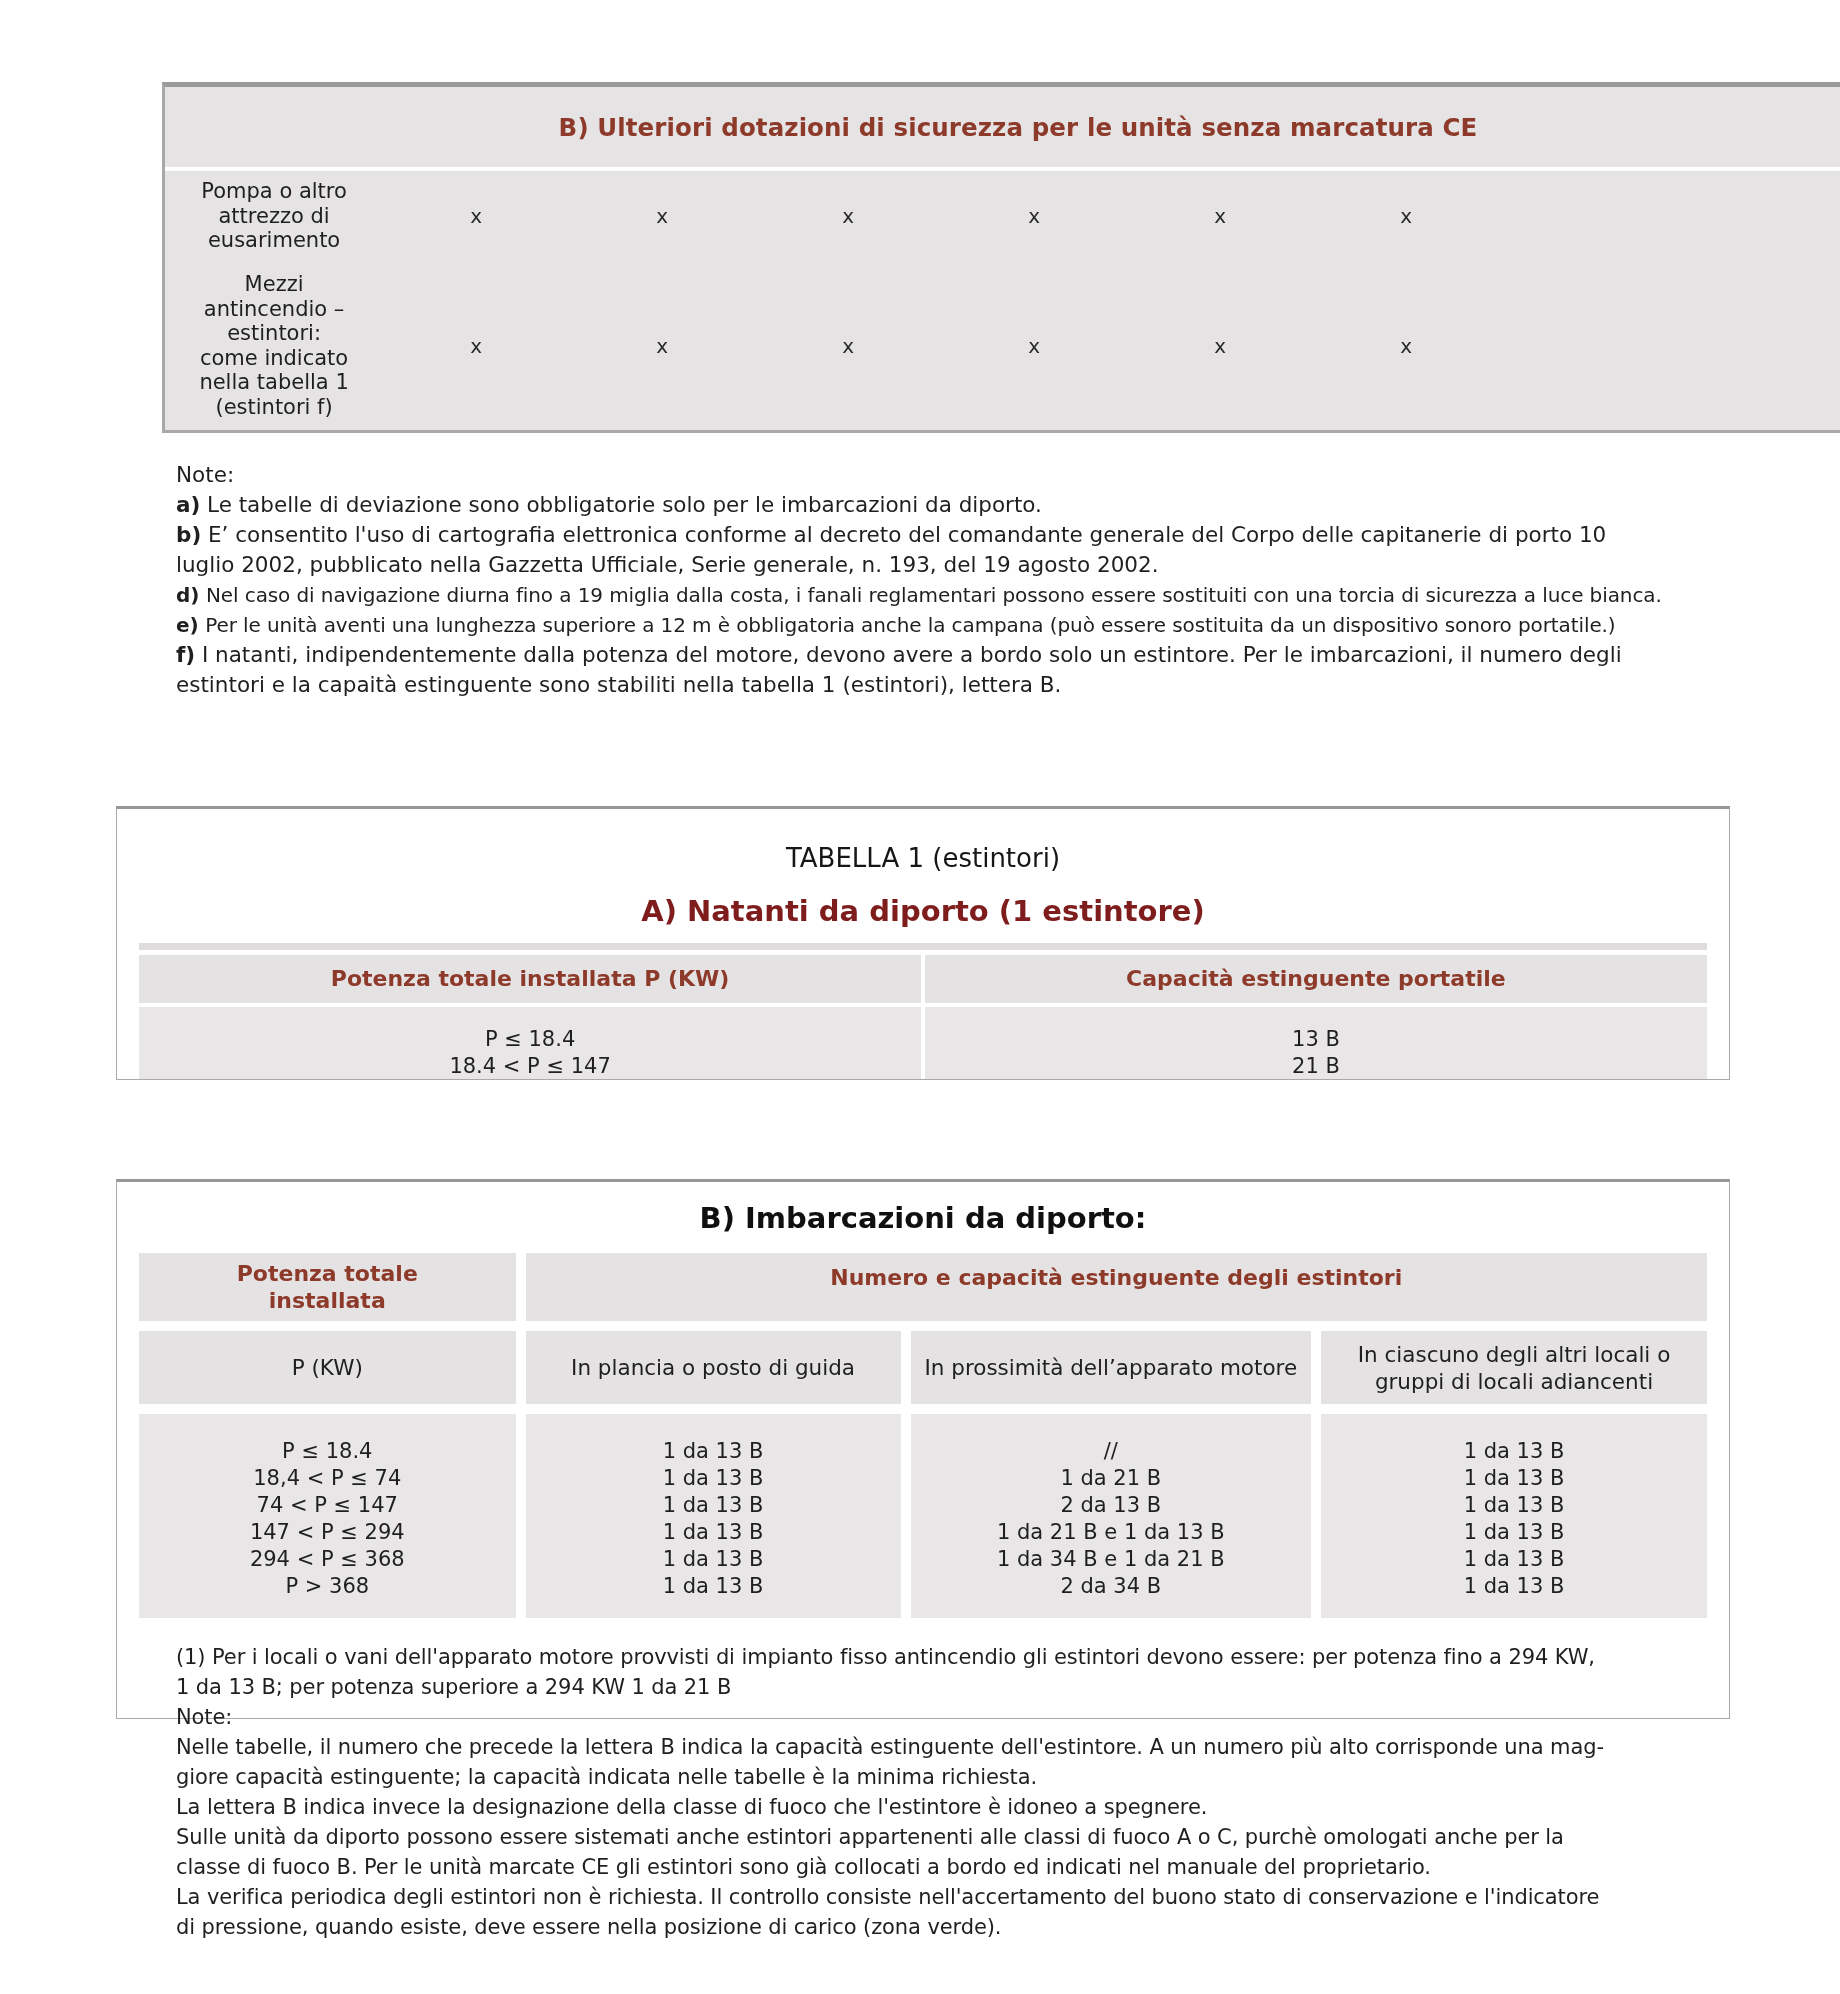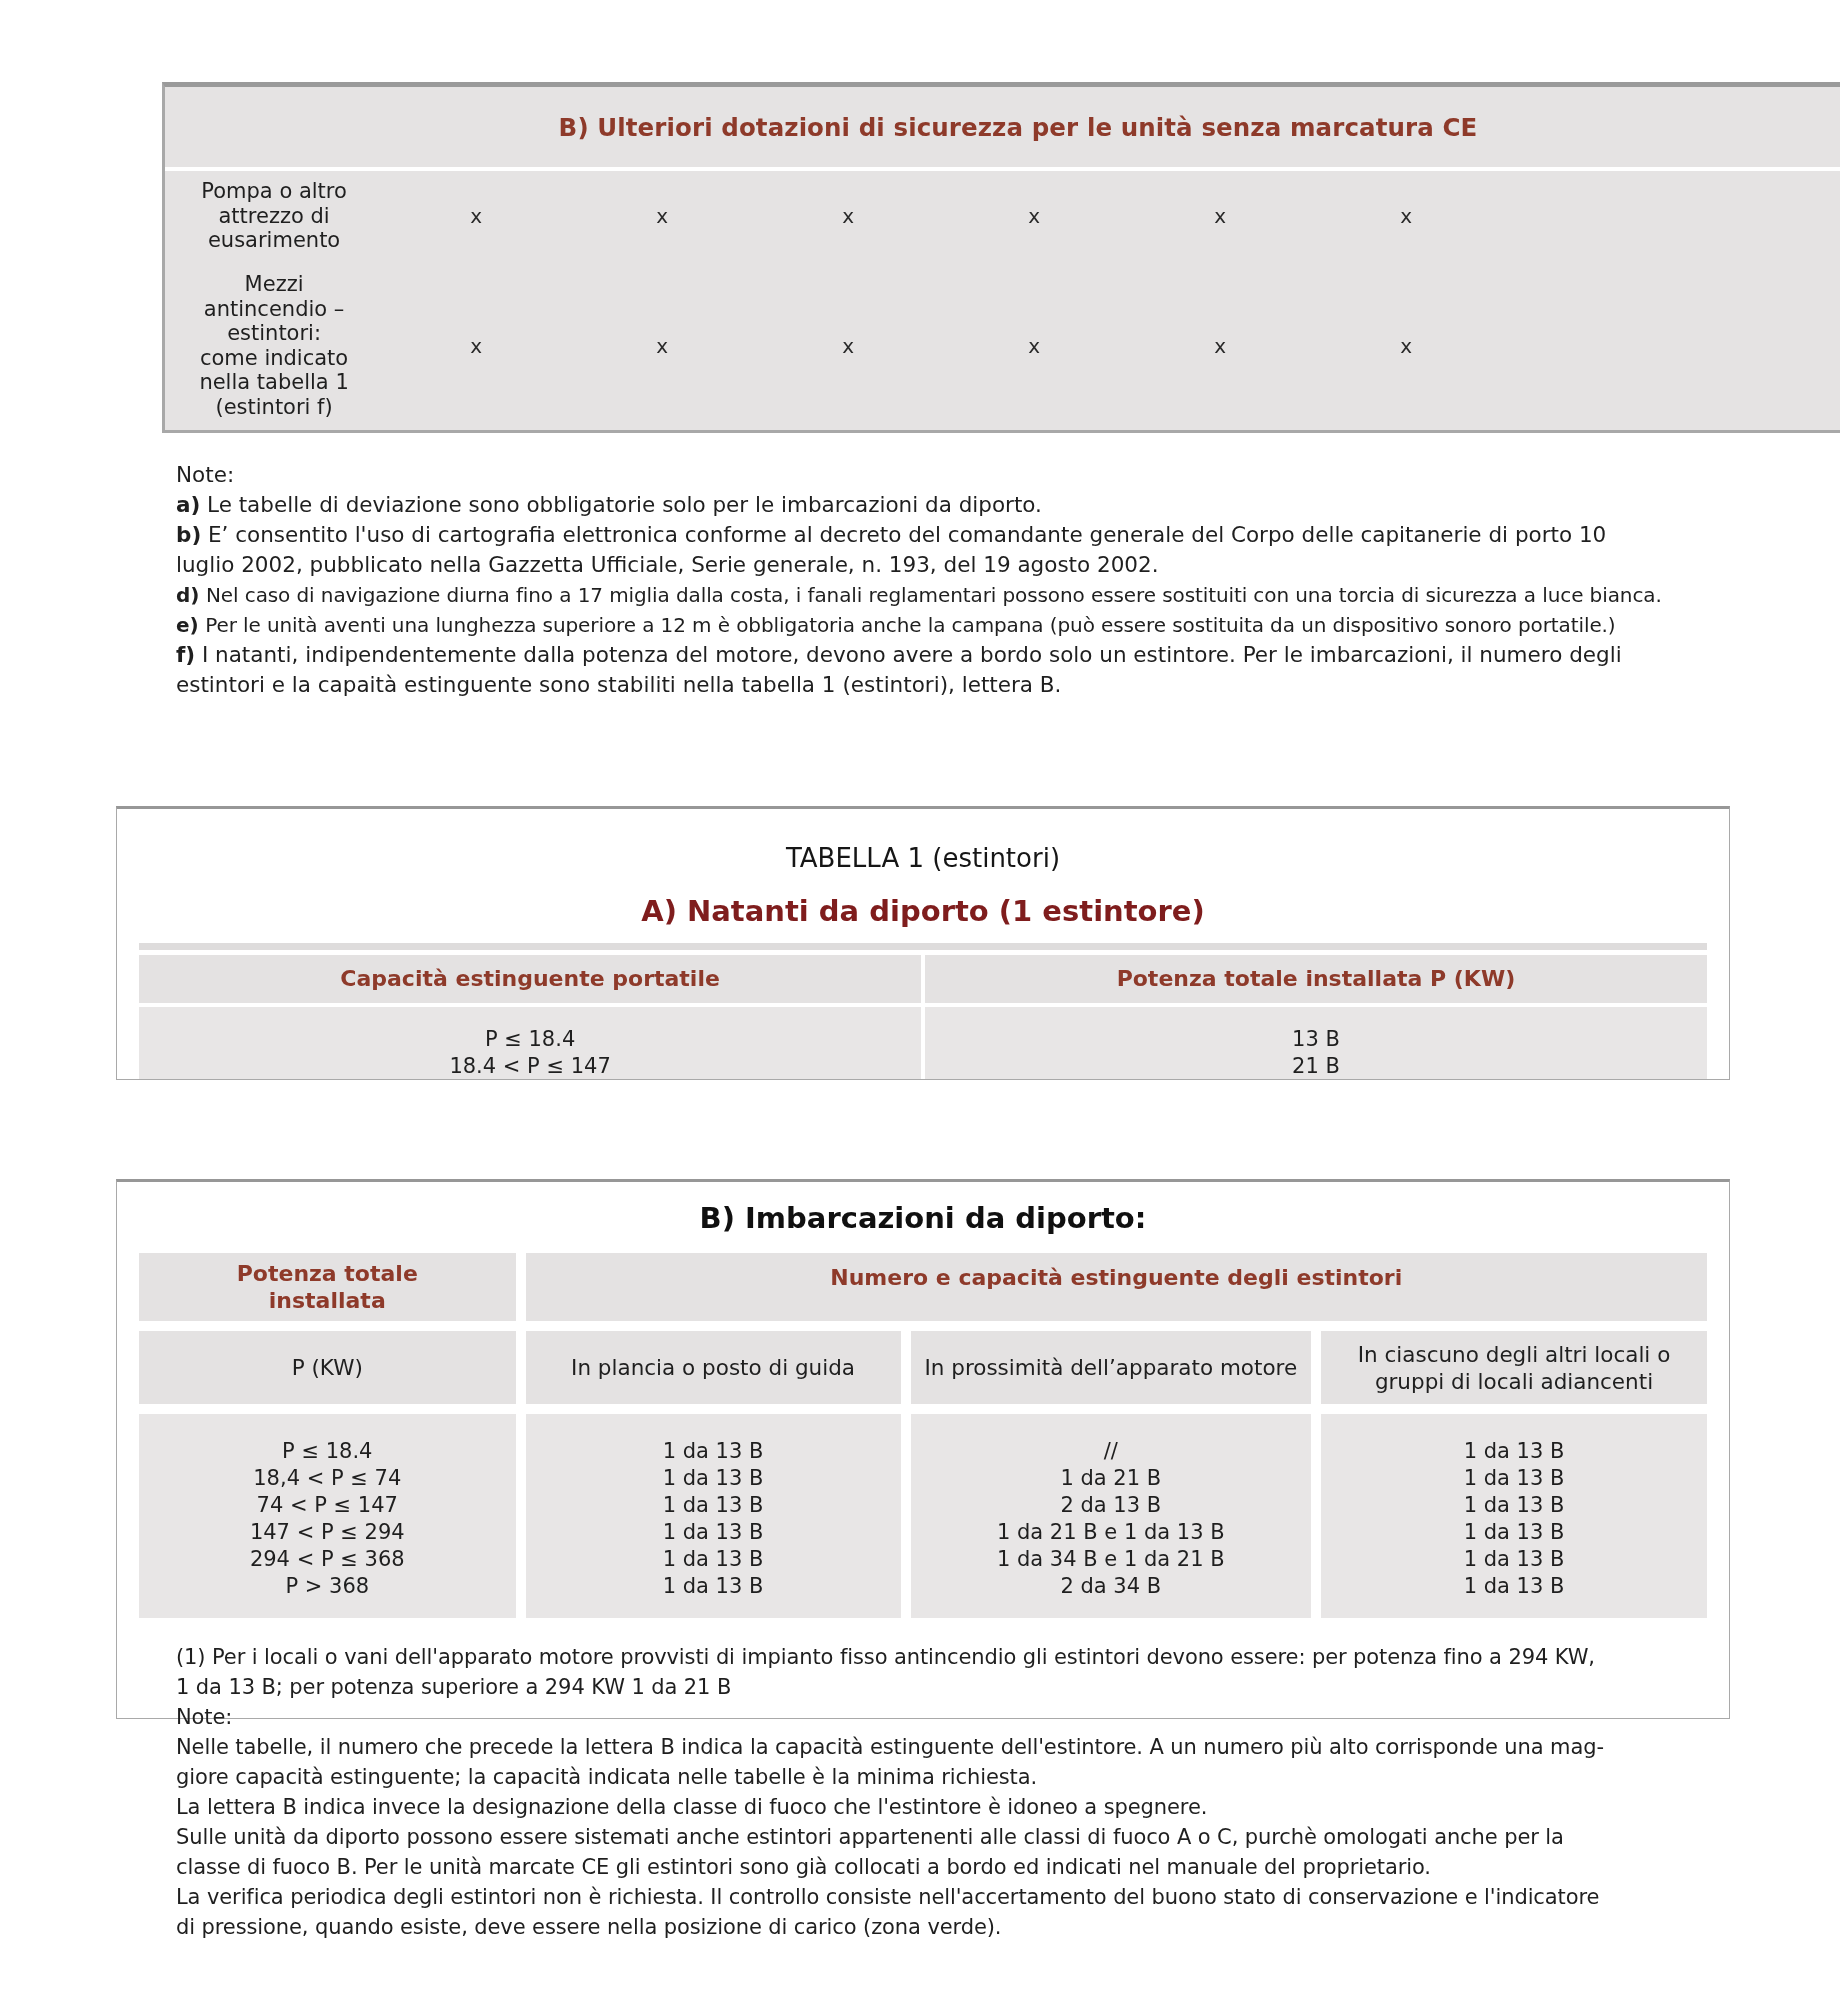--- a/index.html
+++ b/index.html
@@ -100,33 +100,33 @@
     <div class="ce-cell ce-mark"></div>
     <div class="ce-cell ce-mark"></div>
   </div>
 </div>
 
 <div class="notes">
   <div>Note:</div>
   <div class="note"><span class="note-label">a)</span><span class="note-text">Le tabelle di deviazione sono obbligatorie solo per le imbarcazioni da diporto.</span></div>
   <div class="note"><span class="note-label">b)</span><span class="note-text">E’ consentito l'uso di cartografia elettronica conforme al decreto del comandante generale del Corpo delle capitanerie di porto 10
 luglio 2002, pubblicato nella Gazzetta Ufficiale, Serie generale, n. 193, del 19 agosto 2002.</span></div>
-  <div class="note cond"><span class="note-label">d)</span><span class="note-text">Nel caso di navigazione diurna fino a 17 miglia dalla costa, i fanali reglamentari possono essere sostituiti con una torcia di sicurezza a luce bianca.</span></div>
+  <div class="note cond"><span class="note-label">d)</span><span class="note-text">Nel caso di navigazione diurna fino a 19 miglia dalla costa, i fanali reglamentari possono essere sostituiti con una torcia di sicurezza a luce bianca.</span></div>
   <div class="note cond"><span class="note-label">e)</span><span class="note-text">Per le unità aventi una lunghezza superiore a 12 m è obbligatoria anche la campana (può essere sostituita da un dispositivo sonoro portatile.)</span></div>
   <div class="note"><span class="note-label">f)</span><span class="note-text">I natanti, indipendentemente dalla potenza del motore, devono avere a bordo solo un estintore. Per le imbarcazioni, il numero degli
 estintori e la capaità estinguente sono stabiliti nella tabella 1 (estintori), lettera B.</span></div>
 </div>
 
 <div class="doc-box boxA">
   <div class="boxA-title">TABELLA 1 (estintori)</div>
   <div class="boxA-subtitle">A) Natanti da diporto (1 estintore)</div>
   <div class="gray-stripe"></div>
   <div class="tA">
+    <div class="tA-h">Potenza totale installata P (KW)</div>
     <div class="tA-h">Capacità estinguente portatile</div>
-    <div class="tA-h">Potenza totale installata P (KW)</div>
     <div class="tA-b">P ≤ 18.4
 18.4 &lt; P ≤ 147
 P &gt; 147</div>
     <div class="tA-b">13 B
 21 B
 34 B</div>
   </div>
 </div>
 
 <div class="doc-box boxB">

